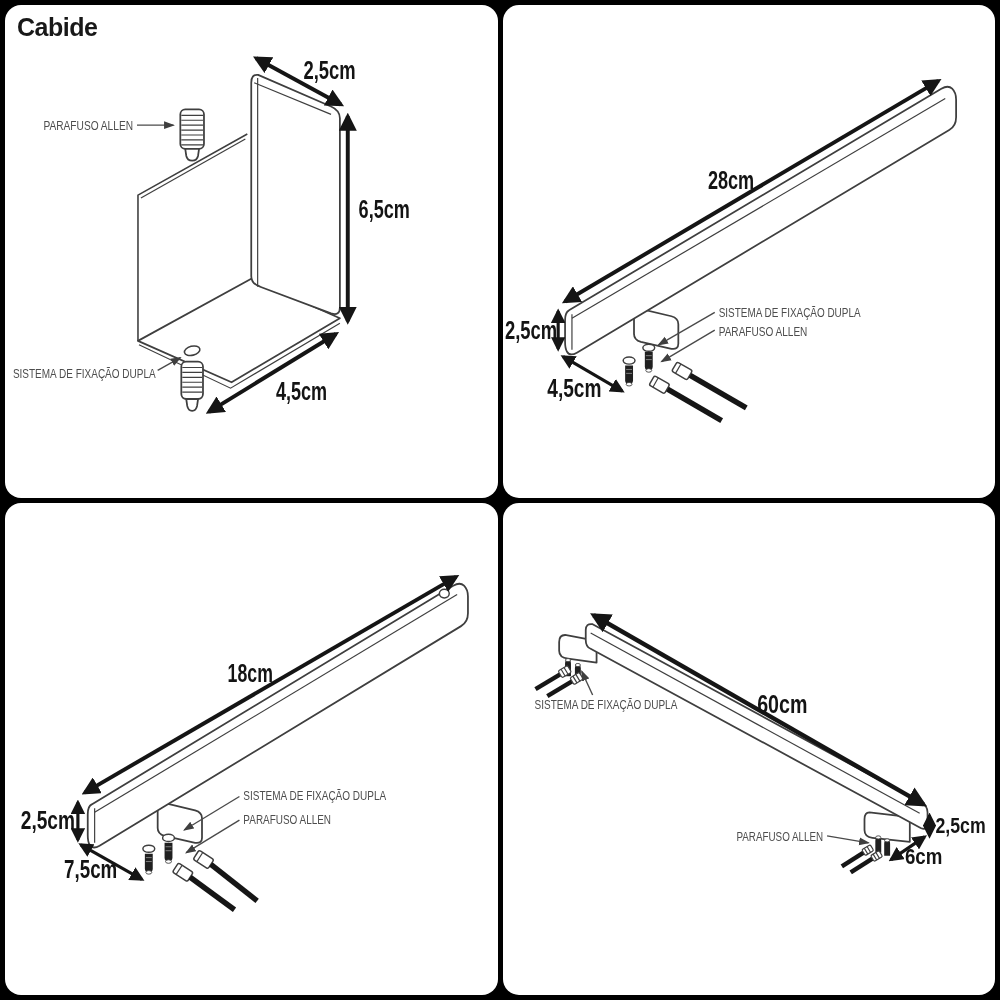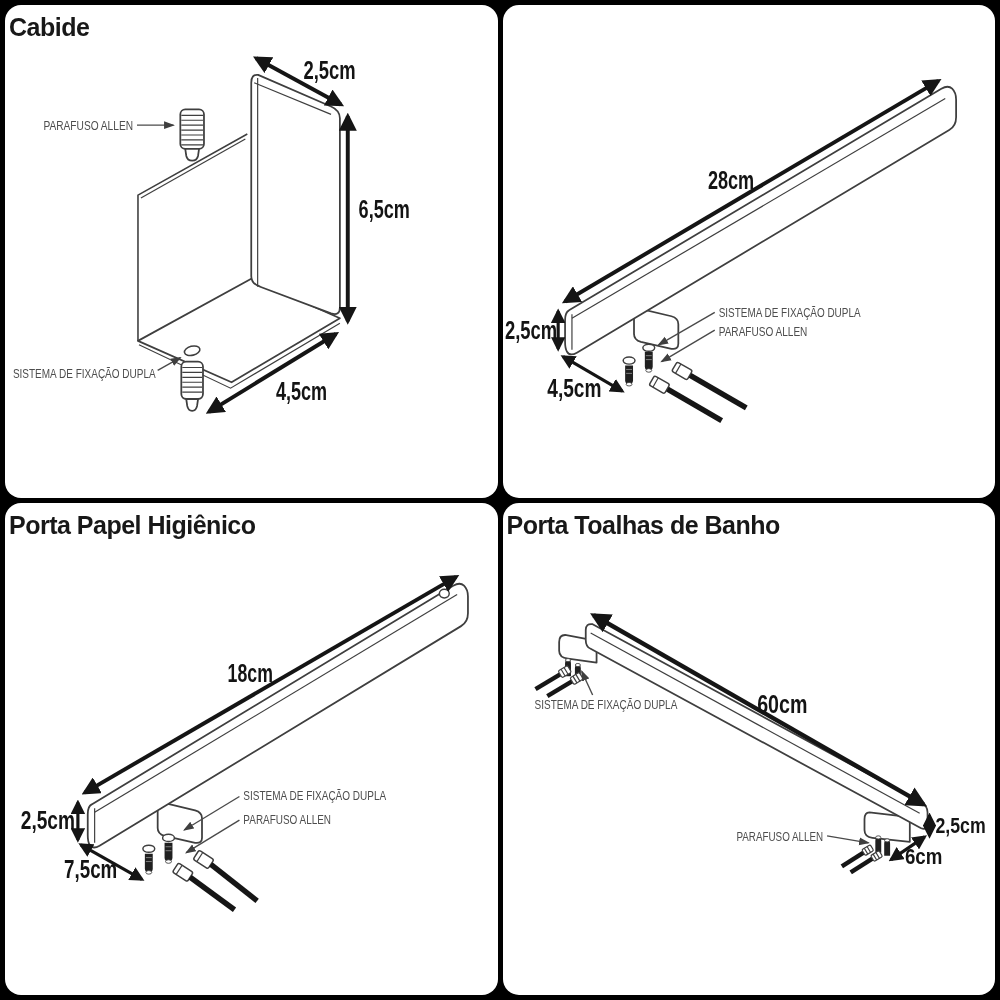--- a/index.html
+++ b/index.html
@@ -1,20 +1,20 @@
 <!DOCTYPE html>
 <html><head>
 <meta charset="utf-8">
 <style>
   html,body{margin:0;padding:0;background:#000;}
   body{width:1000px;height:1000px;overflow:hidden;font-family:"Liberation Sans",sans-serif;}
   .grid{display:grid;width:1000px;height:1000px;box-sizing:border-box;
         grid-template-columns:1fr 1fr;grid-template-rows:1fr 1fr;gap:5px;padding:5px;background:#000;}
   .panel{position:relative;background:#fff;border-radius:16px;overflow:hidden;}
-  .title{position:absolute;top:8px;left:4px;margin:0;font-size:25px;font-weight:700;
+  .title{position:absolute;top:8px;left:12px;margin:0;font-size:25px;font-weight:700;
          letter-spacing:-0.5px;color:#181818;white-space:nowrap;}
   .art{position:absolute;left:0;top:0;width:100%;height:100%;}
   
   .outline{fill:#fff;stroke:#3f3f3f;stroke-width:1.8;stroke-linejoin:round;}
   .thin{fill:none;stroke:#3f3f3f;stroke-width:1.2;}
   .dk{fill:#202020;stroke:none;}
   .hl{stroke:#8a8a8a;stroke-width:0.9;fill:none;}
   .tip{fill:#fff;stroke:#3f3f3f;stroke-width:0.9;}
   .dimline{fill:none;stroke:#151515;stroke-width:4;}
   .dimline3{stroke-width:3.2;}
@@ -192,21 +192,20 @@
       <line class="dimline" x1="81" y1="294" x2="458" y2="75" marker-start="url(#dimA)" marker-end="url(#dimA)"></line>
       <line class="dimline dimline3" x1="74" y1="304" x2="74" y2="342" marker-start="url(#dimA)" marker-end="url(#dimA)"></line>
       <line class="dimline dimline3" x1="77" y1="347" x2="139" y2="382" marker-start="url(#dimA)" marker-end="url(#dimA)"></line>
 
       <text class="lbl" x="242" y="302" textLength="145" lengthAdjust="spacingAndGlyphs">SISTEMA DE FIXAÇÃO DUPLA</text>
       <text class="lbl" x="242" y="326" textLength="89" lengthAdjust="spacingAndGlyphs">PARAFUSO ALLEN</text>
       <text class="dim" x="226" y="182" textLength="46" lengthAdjust="spacingAndGlyphs">18cm</text>
       <text class="dim" x="16" y="331" textLength="55" lengthAdjust="spacingAndGlyphs">2,5cm</text>
       <text class="dim" x="60" y="381" textLength="54" lengthAdjust="spacingAndGlyphs">7,5cm</text>
     </svg>
-    <h2 class="title">Porta Papel Higiênico</h2>
   </div>
 
   <div class="panel">
     <svg class="art" viewBox="0 0 500 500" preserveAspectRatio="none">
 
       <path class="outline" d="M63,134 L95,140 L95,162 L66,158 Q57,157 57,150 L57,141 Q57,134 63,134 Z"></path>
 
       <path class="outline" d="M372,314 L413,319 L413,344 L375,340 Q367,339 367,332 L367,321 Q367,314 372,314 Z"></path>
 
       <g>
@@ -268,16 +267,15 @@
       <line class="dimline" style="stroke-width:4.5" x1="92" y1="114" x2="427" y2="306" marker-start="url(#dimA)" marker-end="url(#dimA)"></line>
       <line class="dimline" style="stroke-width:3" x1="433" y1="317" x2="433" y2="338" marker-start="url(#dimA)" marker-end="url(#dimA)"></line>
       <line class="dimline dimline3" x1="394" y1="362" x2="428" y2="339" marker-start="url(#dimA)" marker-end="url(#dimA)"></line>
 
       <text class="lbl" x="32" y="209" textLength="145" lengthAdjust="spacingAndGlyphs">SISTEMA DE FIXAÇÃO DUPLA</text>
       <text class="lbl" x="237" y="343" textLength="88" lengthAdjust="spacingAndGlyphs">PARAFUSO ALLEN</text>
       <text class="dim" x="258" y="213" textLength="51" lengthAdjust="spacingAndGlyphs">60cm</text>
       <text class="dim dim-sm" x="439" y="335" textLength="51" lengthAdjust="spacingAndGlyphs">2,5cm</text>
       <text class="dim dim-sm" x="408" y="367" textLength="38" lengthAdjust="spacingAndGlyphs">6cm</text>
     </svg>
-    <h2 class="title">Porta Toalhas de Banho</h2>
   </div>
 
 </div>
 
 </body></html>

